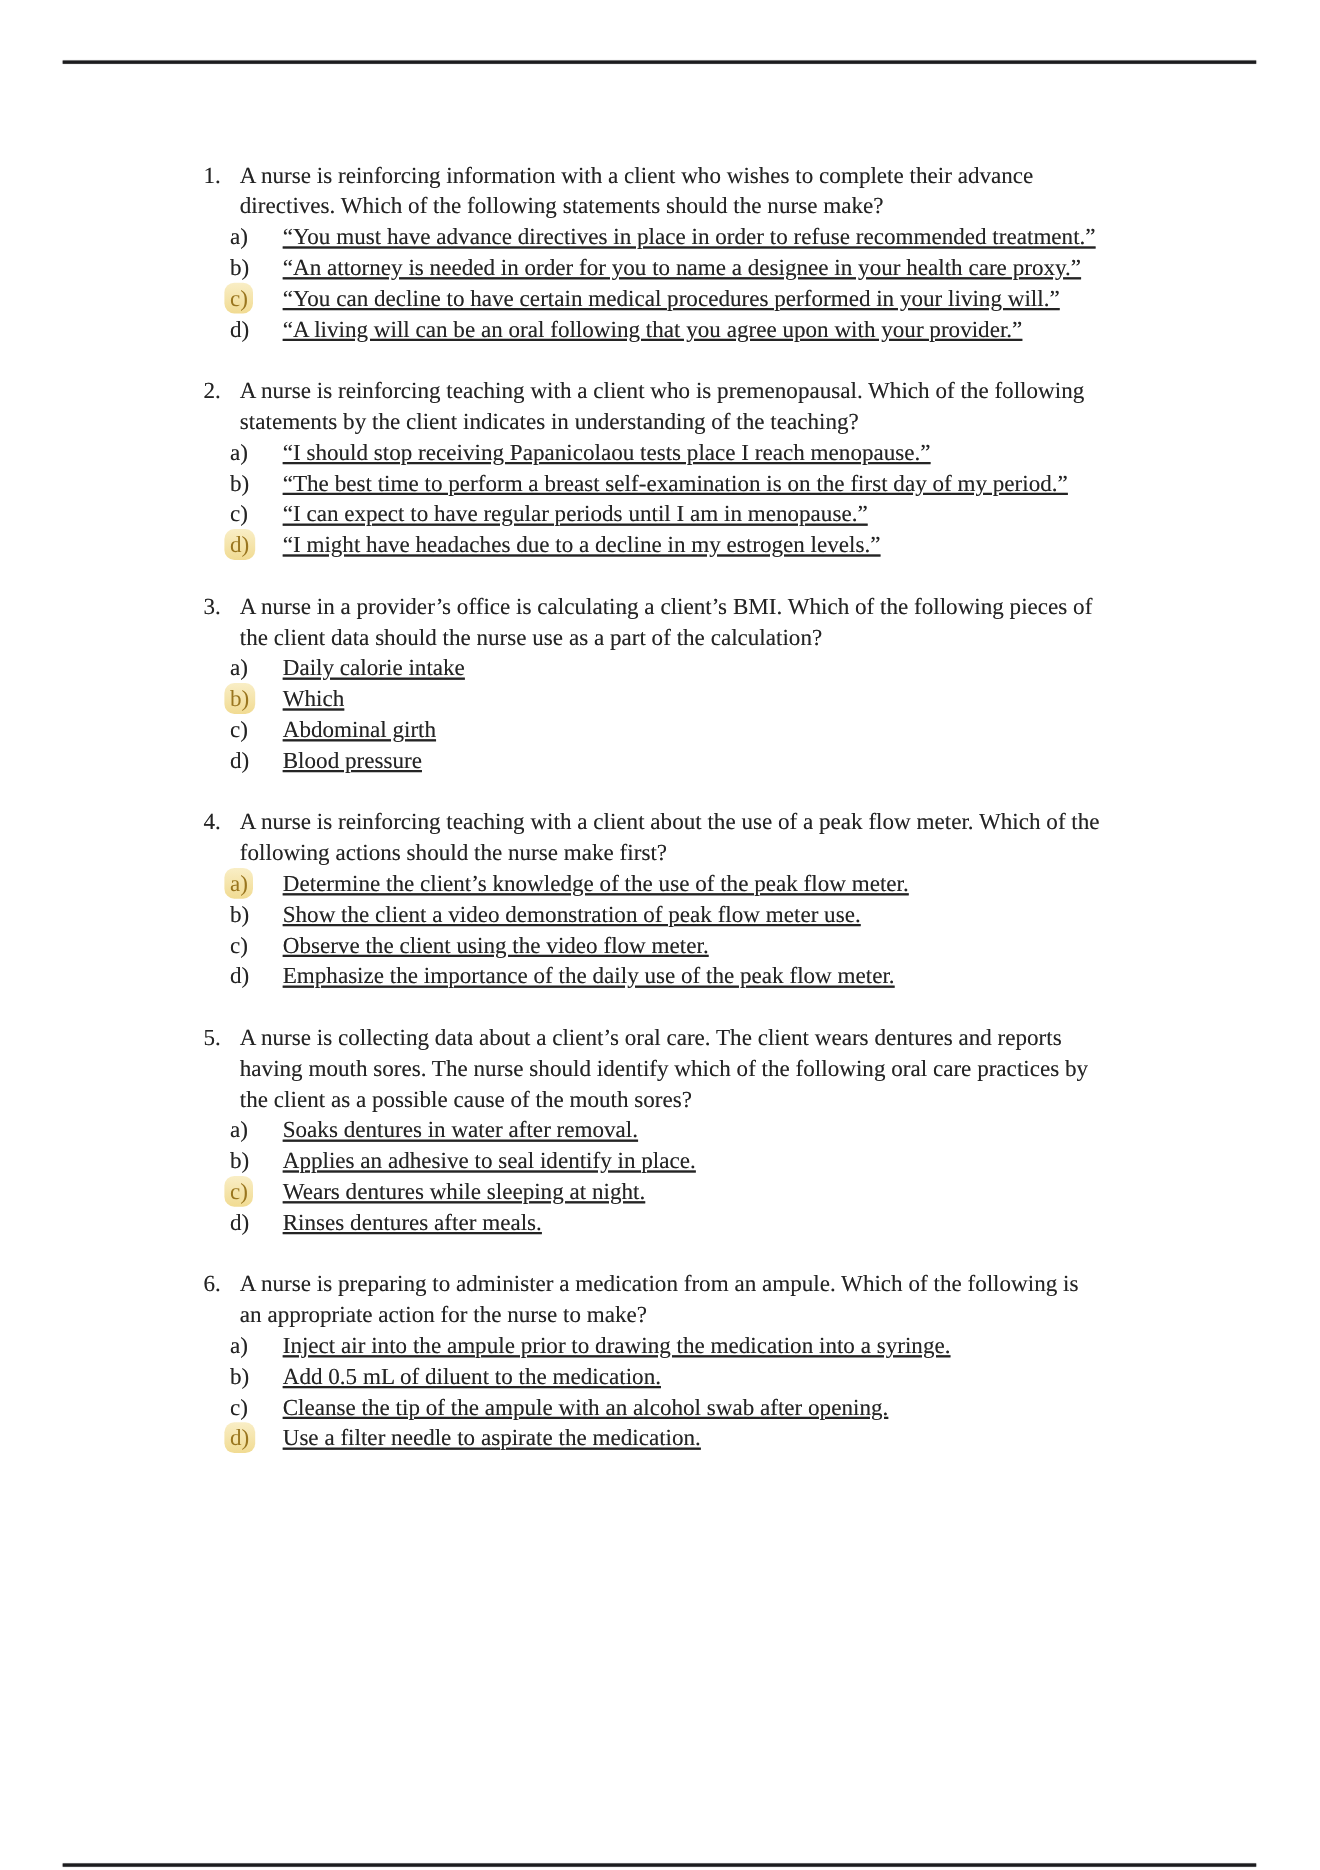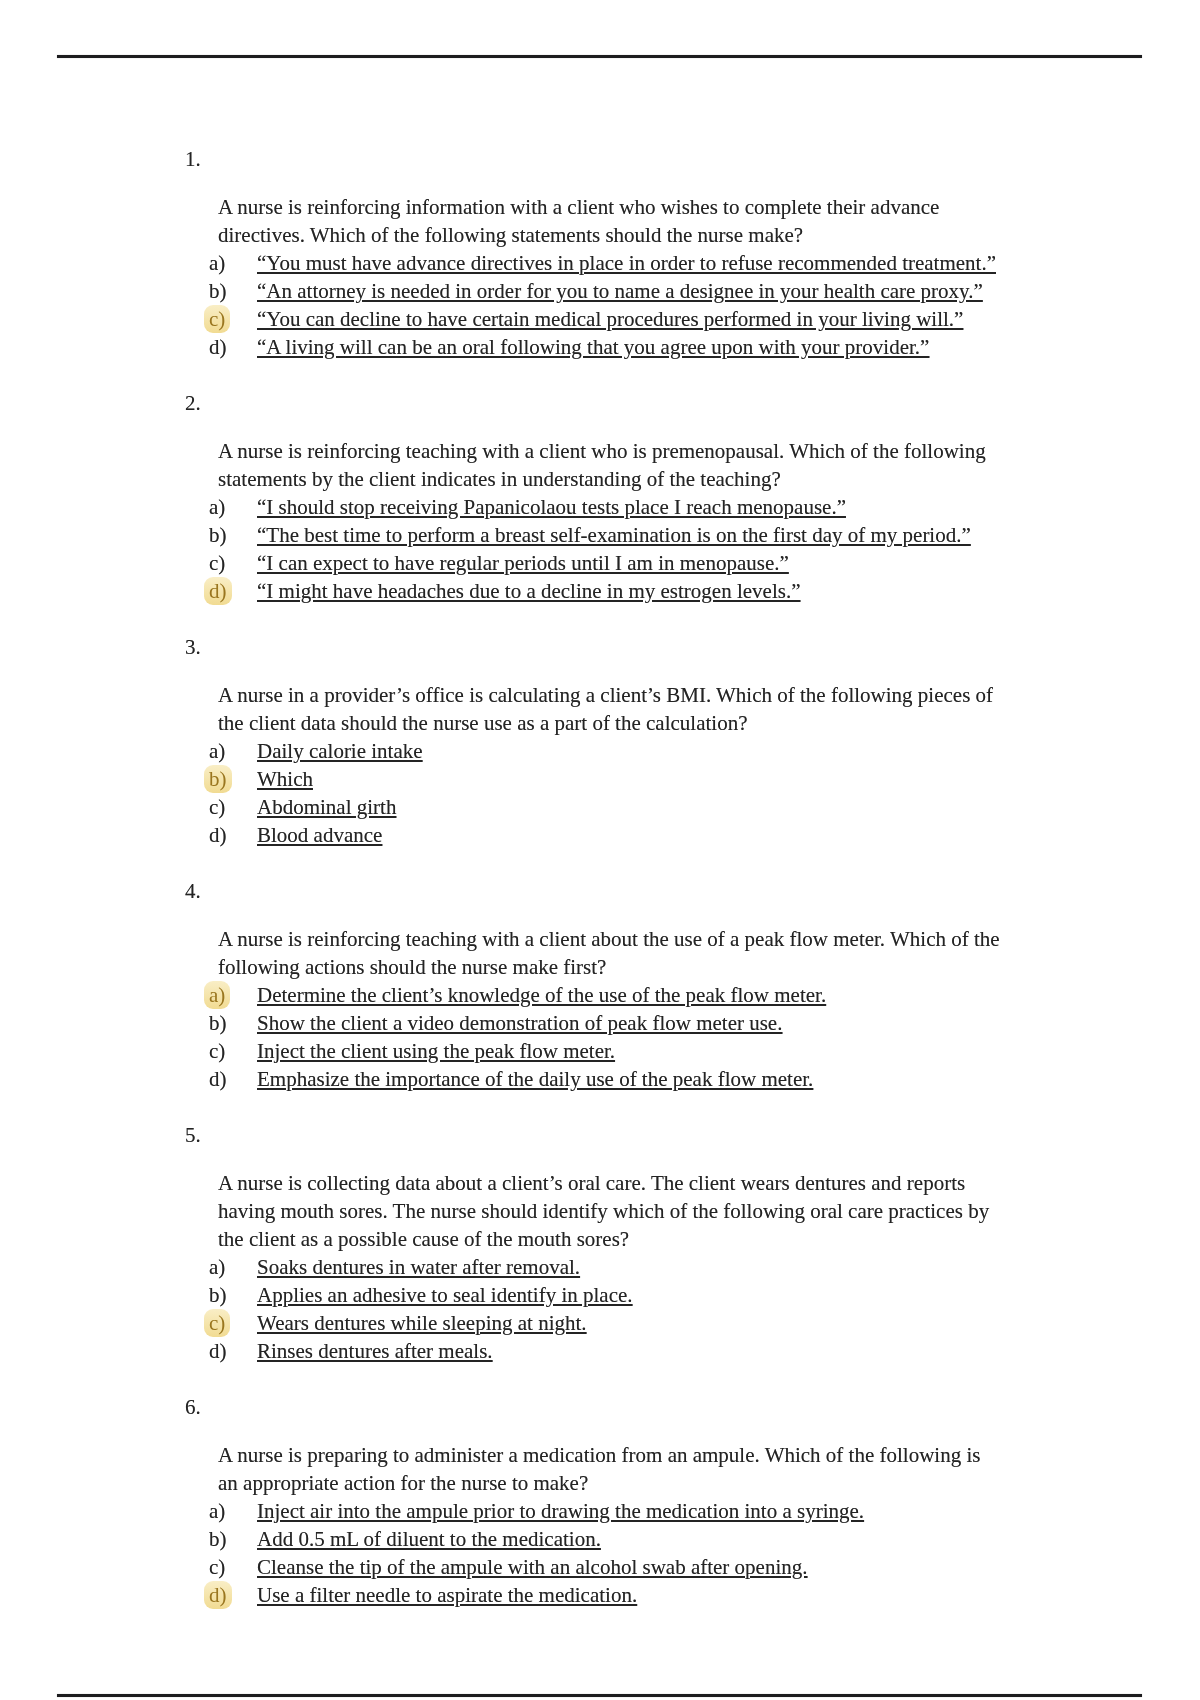--- a/index.html
+++ b/index.html
@@ -27,21 +27,21 @@
     left: 185px;
     top: 145px;
     width: 815px;
     font-size: 21px;
     line-height: 28px;
     text-shadow: 0 0 0.5px rgba(45,45,45,0.45);
   }
   .question { margin-bottom: 28px; }
   .q-head { display: flex; }
   .q-num { flex: 0 0 33px; }
-  .q-text { flex: 1; margin-top: 48px; }
+  .q-text { flex: 1; }
   .options { margin-left: 24px; }
   .option { display: flex; }
   .opt-letter-box { flex: 0 0 48px; }
   .opt-letter { display: inline-block; }
   .opt-text { flex: 1; text-decoration: underline; }
   .hl {
     background: linear-gradient(180deg, var(--hl-bg-top, #f9eec6), var(--hl-bg, #f1db92));
     border-radius: 9px;
     padding: 0 5px;
     margin: 0 -5px;
@@ -127,21 +127,21 @@
     <span class="opt-text">Which</span>
   </div>
 
   <div class="option">
     <span class="opt-letter-box"><span class="opt-letter">c)</span></span>
     <span class="opt-text">Abdominal girth</span>
   </div>
 
   <div class="option">
     <span class="opt-letter-box"><span class="opt-letter">d)</span></span>
-    <span class="opt-text">Blood advance</span>
+    <span class="opt-text">Blood pressure</span>
   </div>
 </div>
   </section>
 
   <section class="question">
     <div class="q-head">
       <span class="q-num">4.</span>
       <span class="q-text">A nurse is reinforcing teaching with a client about the use of a peak flow meter. Which of the following actions should the nurse make first?</span>
     </div>
     <div class="options">
@@ -150,21 +150,21 @@
     <span class="opt-text">Determine the client’s knowledge of the use of the peak flow meter.</span>
   </div>
 
   <div class="option">
     <span class="opt-letter-box"><span class="opt-letter">b)</span></span>
     <span class="opt-text">Show the client a video demonstration of peak flow meter use.</span>
   </div>
 
   <div class="option">
     <span class="opt-letter-box"><span class="opt-letter">c)</span></span>
-    <span class="opt-text">Inject the client using the peak flow meter.</span>
+    <span class="opt-text">Observe the client using the video flow meter.</span>
   </div>
 
   <div class="option">
     <span class="opt-letter-box"><span class="opt-letter">d)</span></span>
     <span class="opt-text">Emphasize the importance of the daily use of the peak flow meter.</span>
   </div>
 </div>
   </section>
 
   <section class="question">

